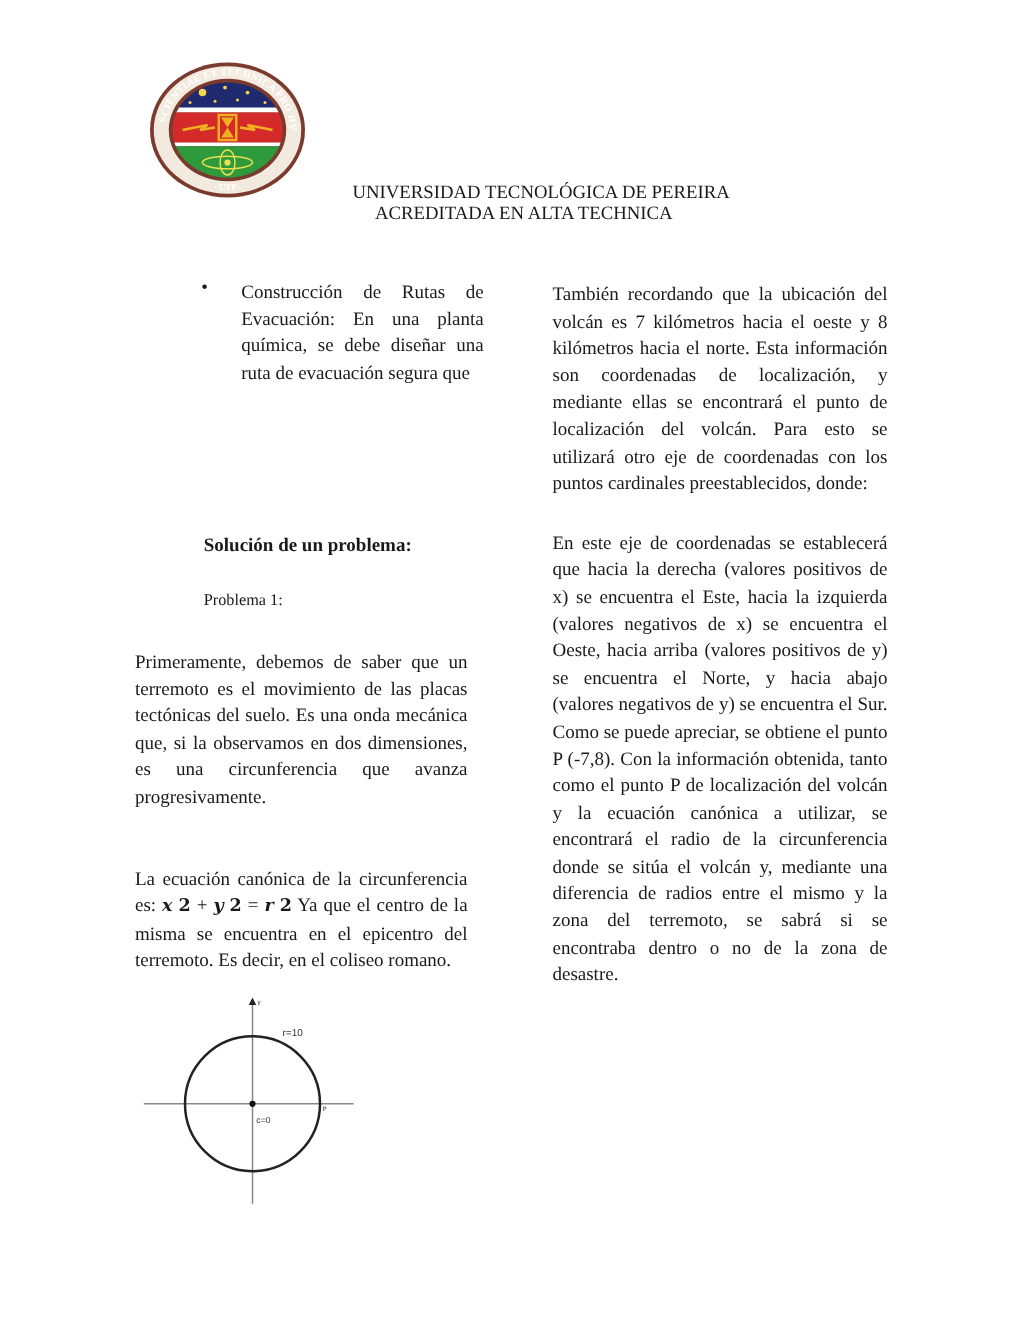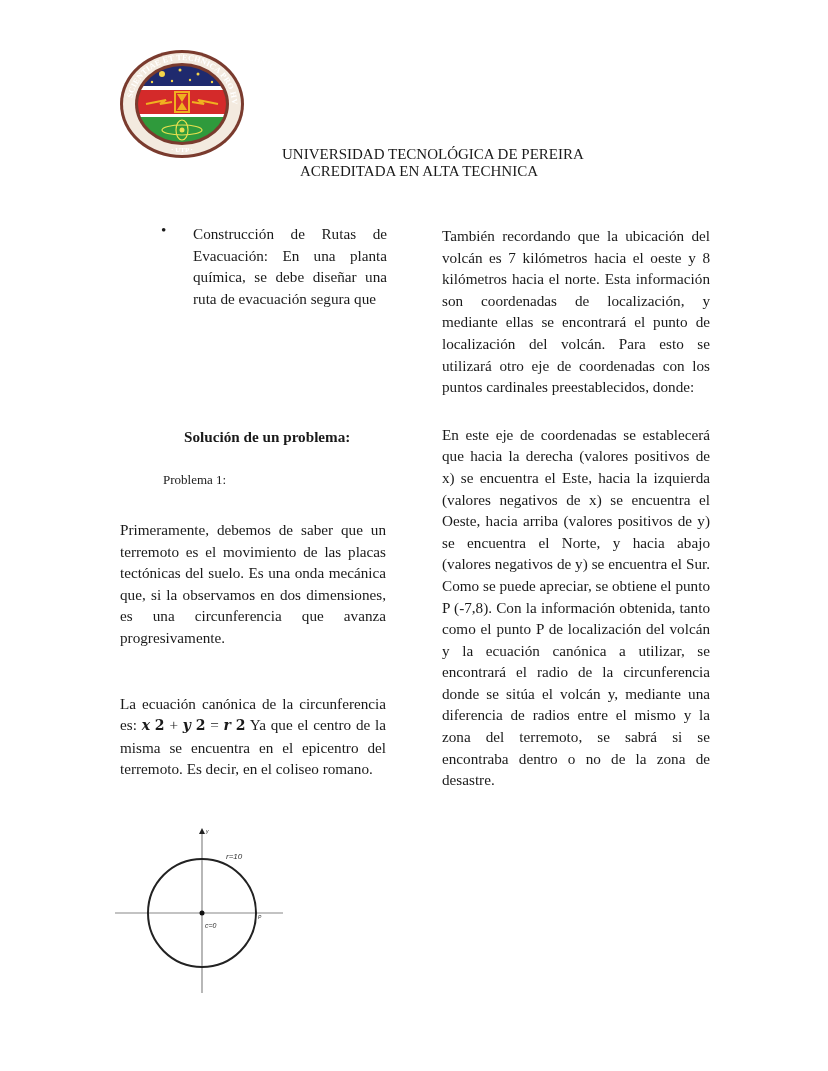--- a/index.html
+++ b/index.html
@@ -9,27 +9,27 @@
   .logo { left:118px; top:48px; width:128px; height:112px; }
   .header { left:270px; top:146px; width:360px; font-weight:normal; font-size:15px; line-height:17px; }
   .header .l1 { padding-left:12px; }
   .header .l2 { padding-left:30px; }
   .col { font-size:15.2px; line-height:21.6px; text-align:justify; }
   .p { margin:4px; }
   .left-top { left:163px; top:219px; width:228px; }
   .bullet { position:absolute; left:-2px; top:0; }
   .item { padding-left:26px; }
   .gap { height:18px; }
-  .sol { left:163px; top:428px; font-weight:bold; font-size:15.2px;margin-left:21px; }
+  .sol { left:163px; top:428px; font-weight:bold; font-size:15.2px; }
   .prob { left:163px; top:472px; font-size:13px; }
-  .left-body { left:116px; top:515px; width:274px; }
+  .left-body { left:104px; top:515px; width:274px; }
   .right { left:438px; top:221px; width:276px; }
   .eq b { font-family:"DejaVu Serif", serif; font-style:italic; font-size:14px; }
   .eq b.n { font-style:normal; }
-  .diagram { left:113px; top:827px; width:170px; height:170px;font-style:italic; }
+  .diagram { left:113px; top:797px; width:170px; height:170px; }
 </style>
 </head>
 <body>
 
 <div class="abs logo">
   <svg width="128" height="112" viewBox="0 0 128 112">
     <defs>
       <clipPath id="inner">
           <ellipse cx="64" cy="56" rx="44" ry="38"></ellipse>
         </clipPath>

